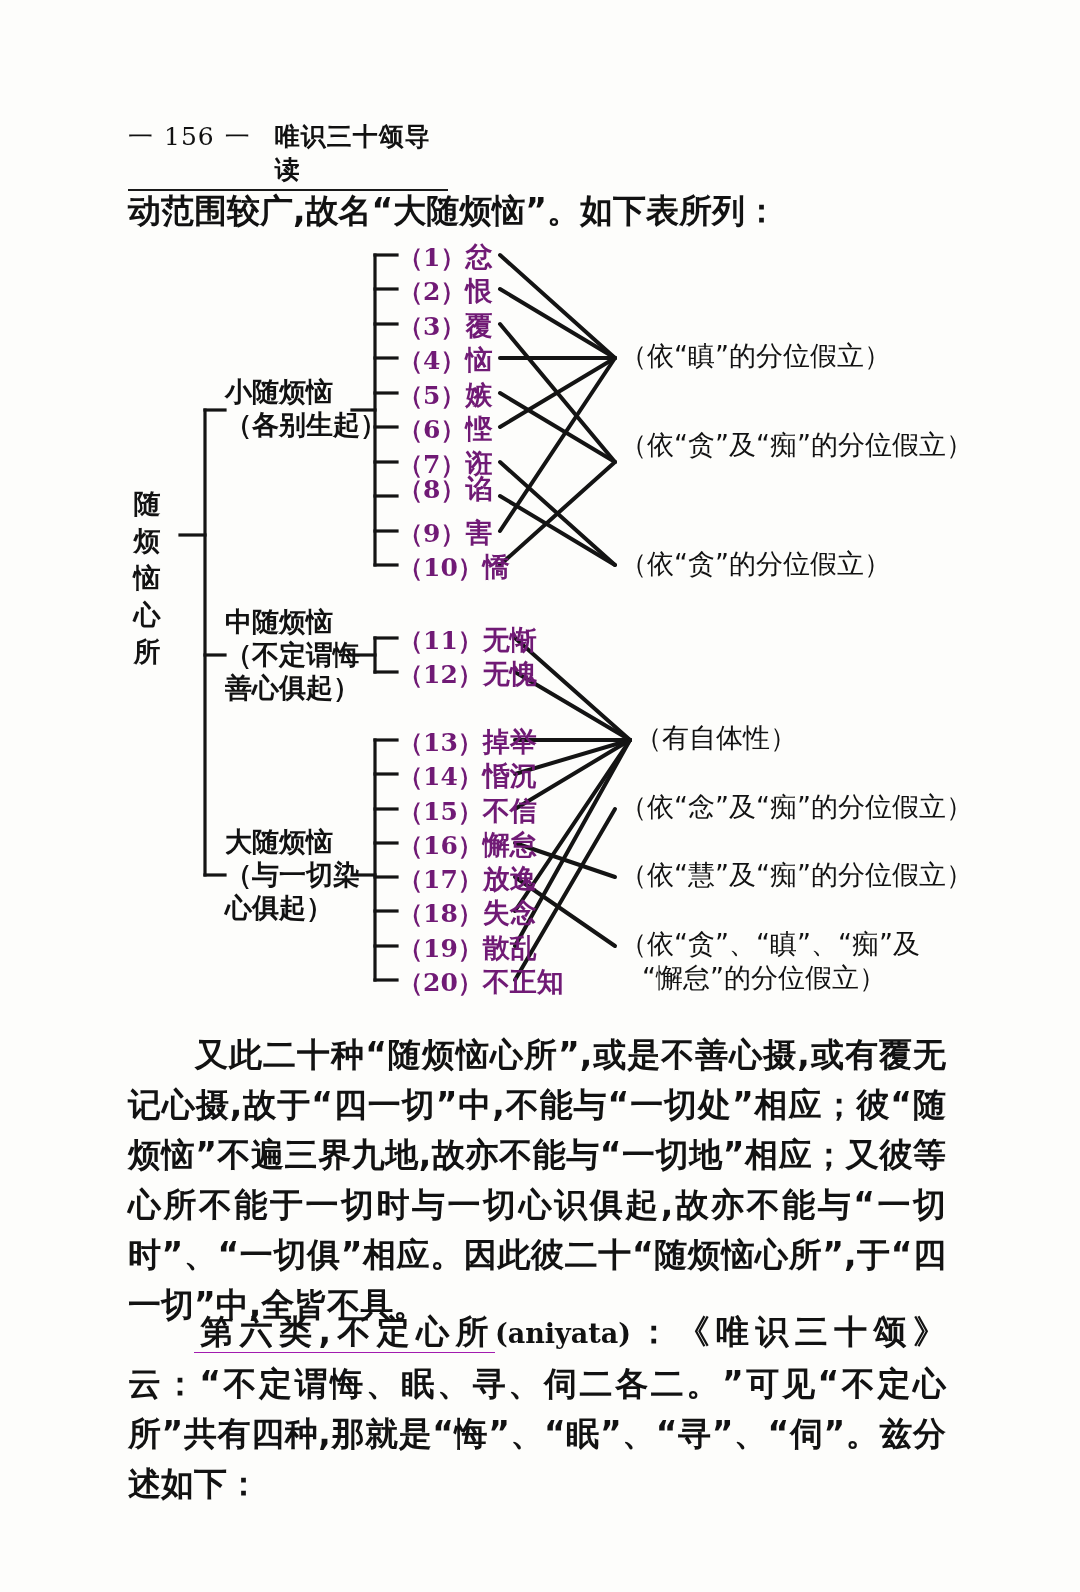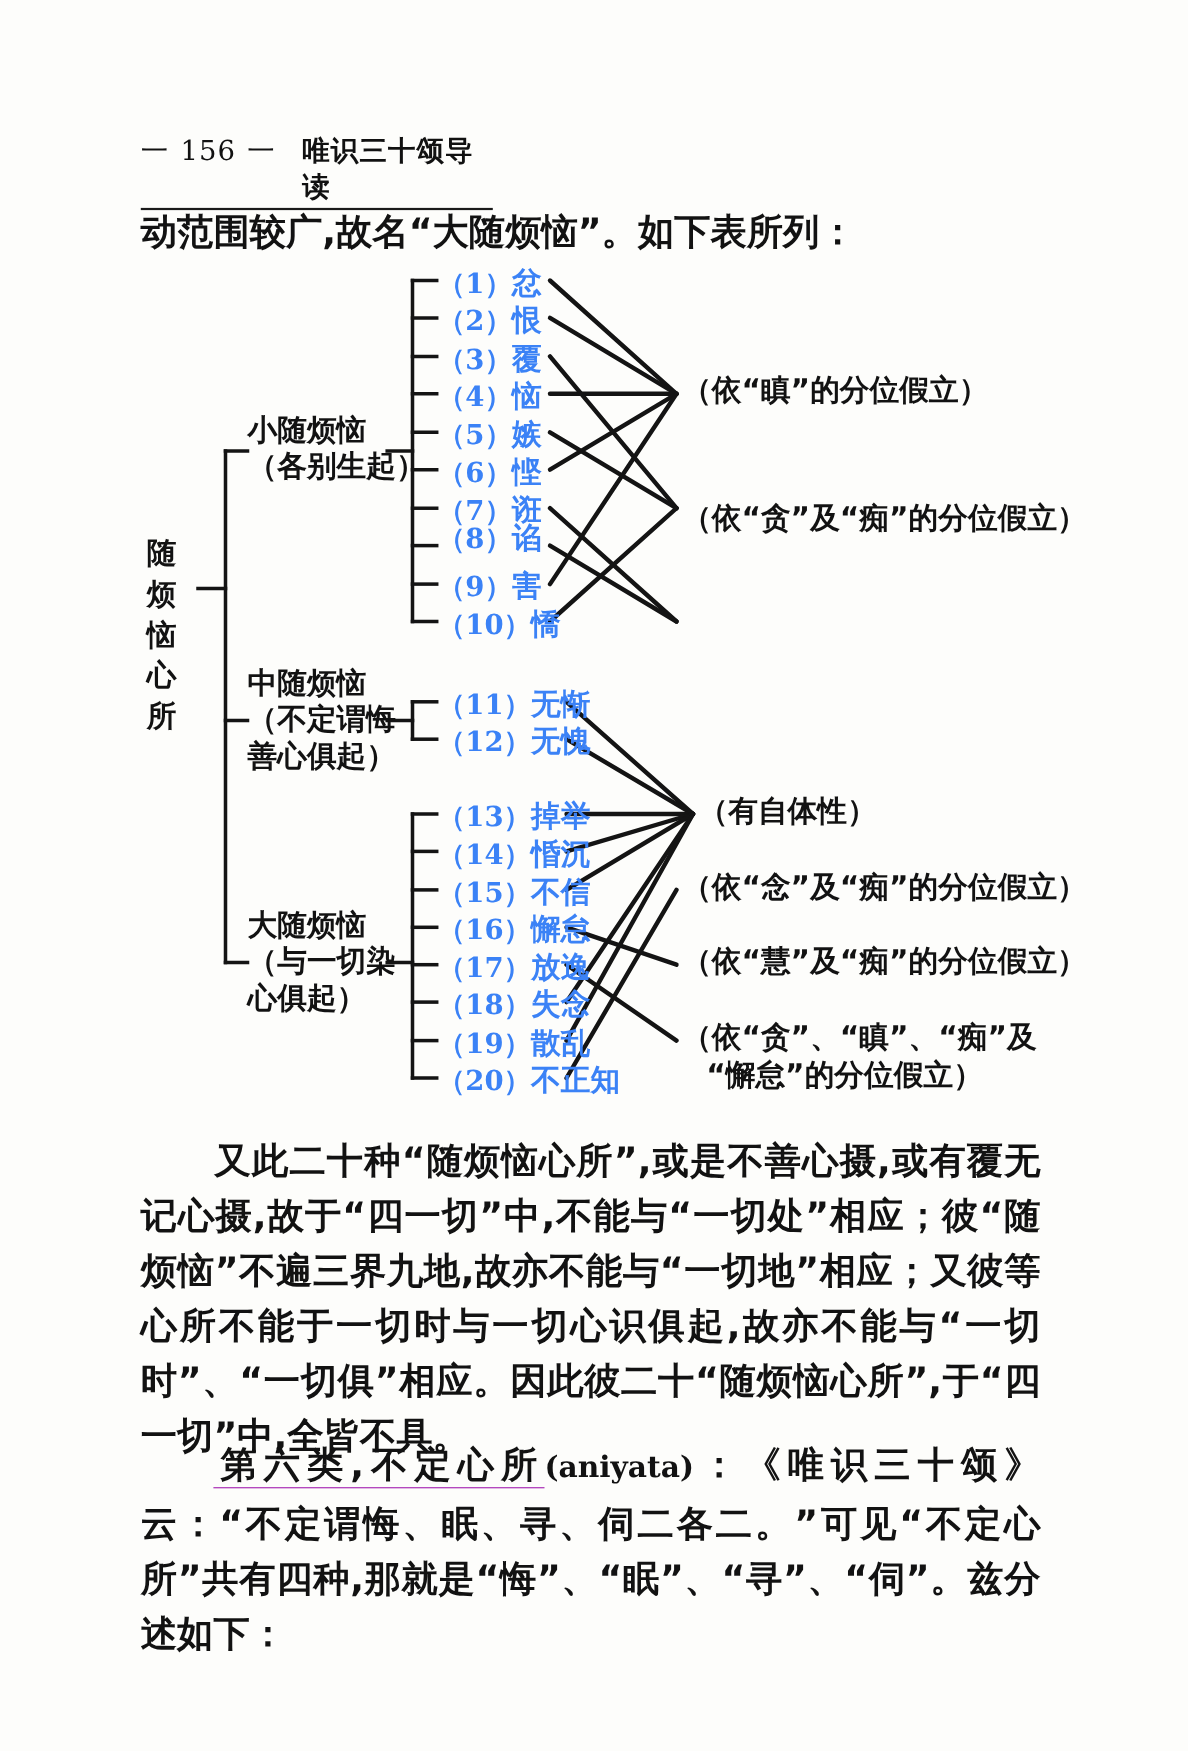--- a/index.html
+++ b/index.html
@@ -65,29 +65,29 @@
     font-size:27px;font-weight:700;
     line-height:37px;
     width:30px;
     text-align:center;
     color:#121212;
   }
   .item{
     position:absolute;
     font-size:27px;font-weight:700;
     white-space:nowrap;
-    color:#3b82f6;
+    color:#701a75;
   }
   .item .num{
     font-family:"DejaVu Serif","Liberation Serif",serif;
     font-weight:600;font-size:25px;
   }
   .note{
     position:absolute;
-    font-size:27px;font-weight:700;
+    font-size:27px;font-weight:400;
     line-height:34px;
     white-space:nowrap;
     color:#121212;
   }
 </style>
 </head>
 <body>
 
 <div class="page">
 
@@ -212,21 +212,22 @@
     <div class="item" style="left:278px;top:489px;"><span class="num">（13）</span><span>掉举</span></div>
     <div class="item" style="left:278px;top:523px;"><span class="num">（14）</span><span>惛沉</span></div>
     <div class="item" style="left:278px;top:558px;"><span class="num">（15）</span><span>不信</span></div>
     <div class="item" style="left:278px;top:592px;"><span class="num">（16）</span><span>懈怠</span></div>
     <div class="item" style="left:278px;top:626px;"><span class="num">（17）</span><span>放逸</span></div>
     <div class="item" style="left:278px;top:660px;"><span class="num">（18）</span><span>失念</span></div>
     <div class="item" style="left:278px;top:695px;"><span class="num">（19）</span><span>散乱</span></div>
     <div class="item" style="left:278px;top:729px;"><span class="num">（20）</span><span>不正知</span></div>
 
     <div class="note" style="left:500px;top:104px;">（依“瞋”的分位假立）</div>
-    <div class="note" style="left:500px;top:220px;">（依“贪”及“痴”的分位假立）</div>
+    <div class="note" style="left:500px;top:193px;">（依“贪”及“痴”的分位假立）</div>
+    <div class="note" style="left:500px;top:312px;">（依“贪”的分位假立）</div>
     <div class="note" style="left:515px;top:486px;">（有自体性）</div>
     <div class="note" style="left:500px;top:555px;">（依“念”及“痴”的分位假立）</div>
     <div class="note" style="left:500px;top:623px;">（依“慧”及“痴”的分位假立）</div>
     <div class="note" style="left:500px;top:692px;">
       <div>（依“贪”、“瞋”、“痴”及</div>
       <div style="padding-left:22px;">“懈怠”的分位假立）</div>
     </div>
   </div>
 
   <div class="para" style="top:1030px;">

